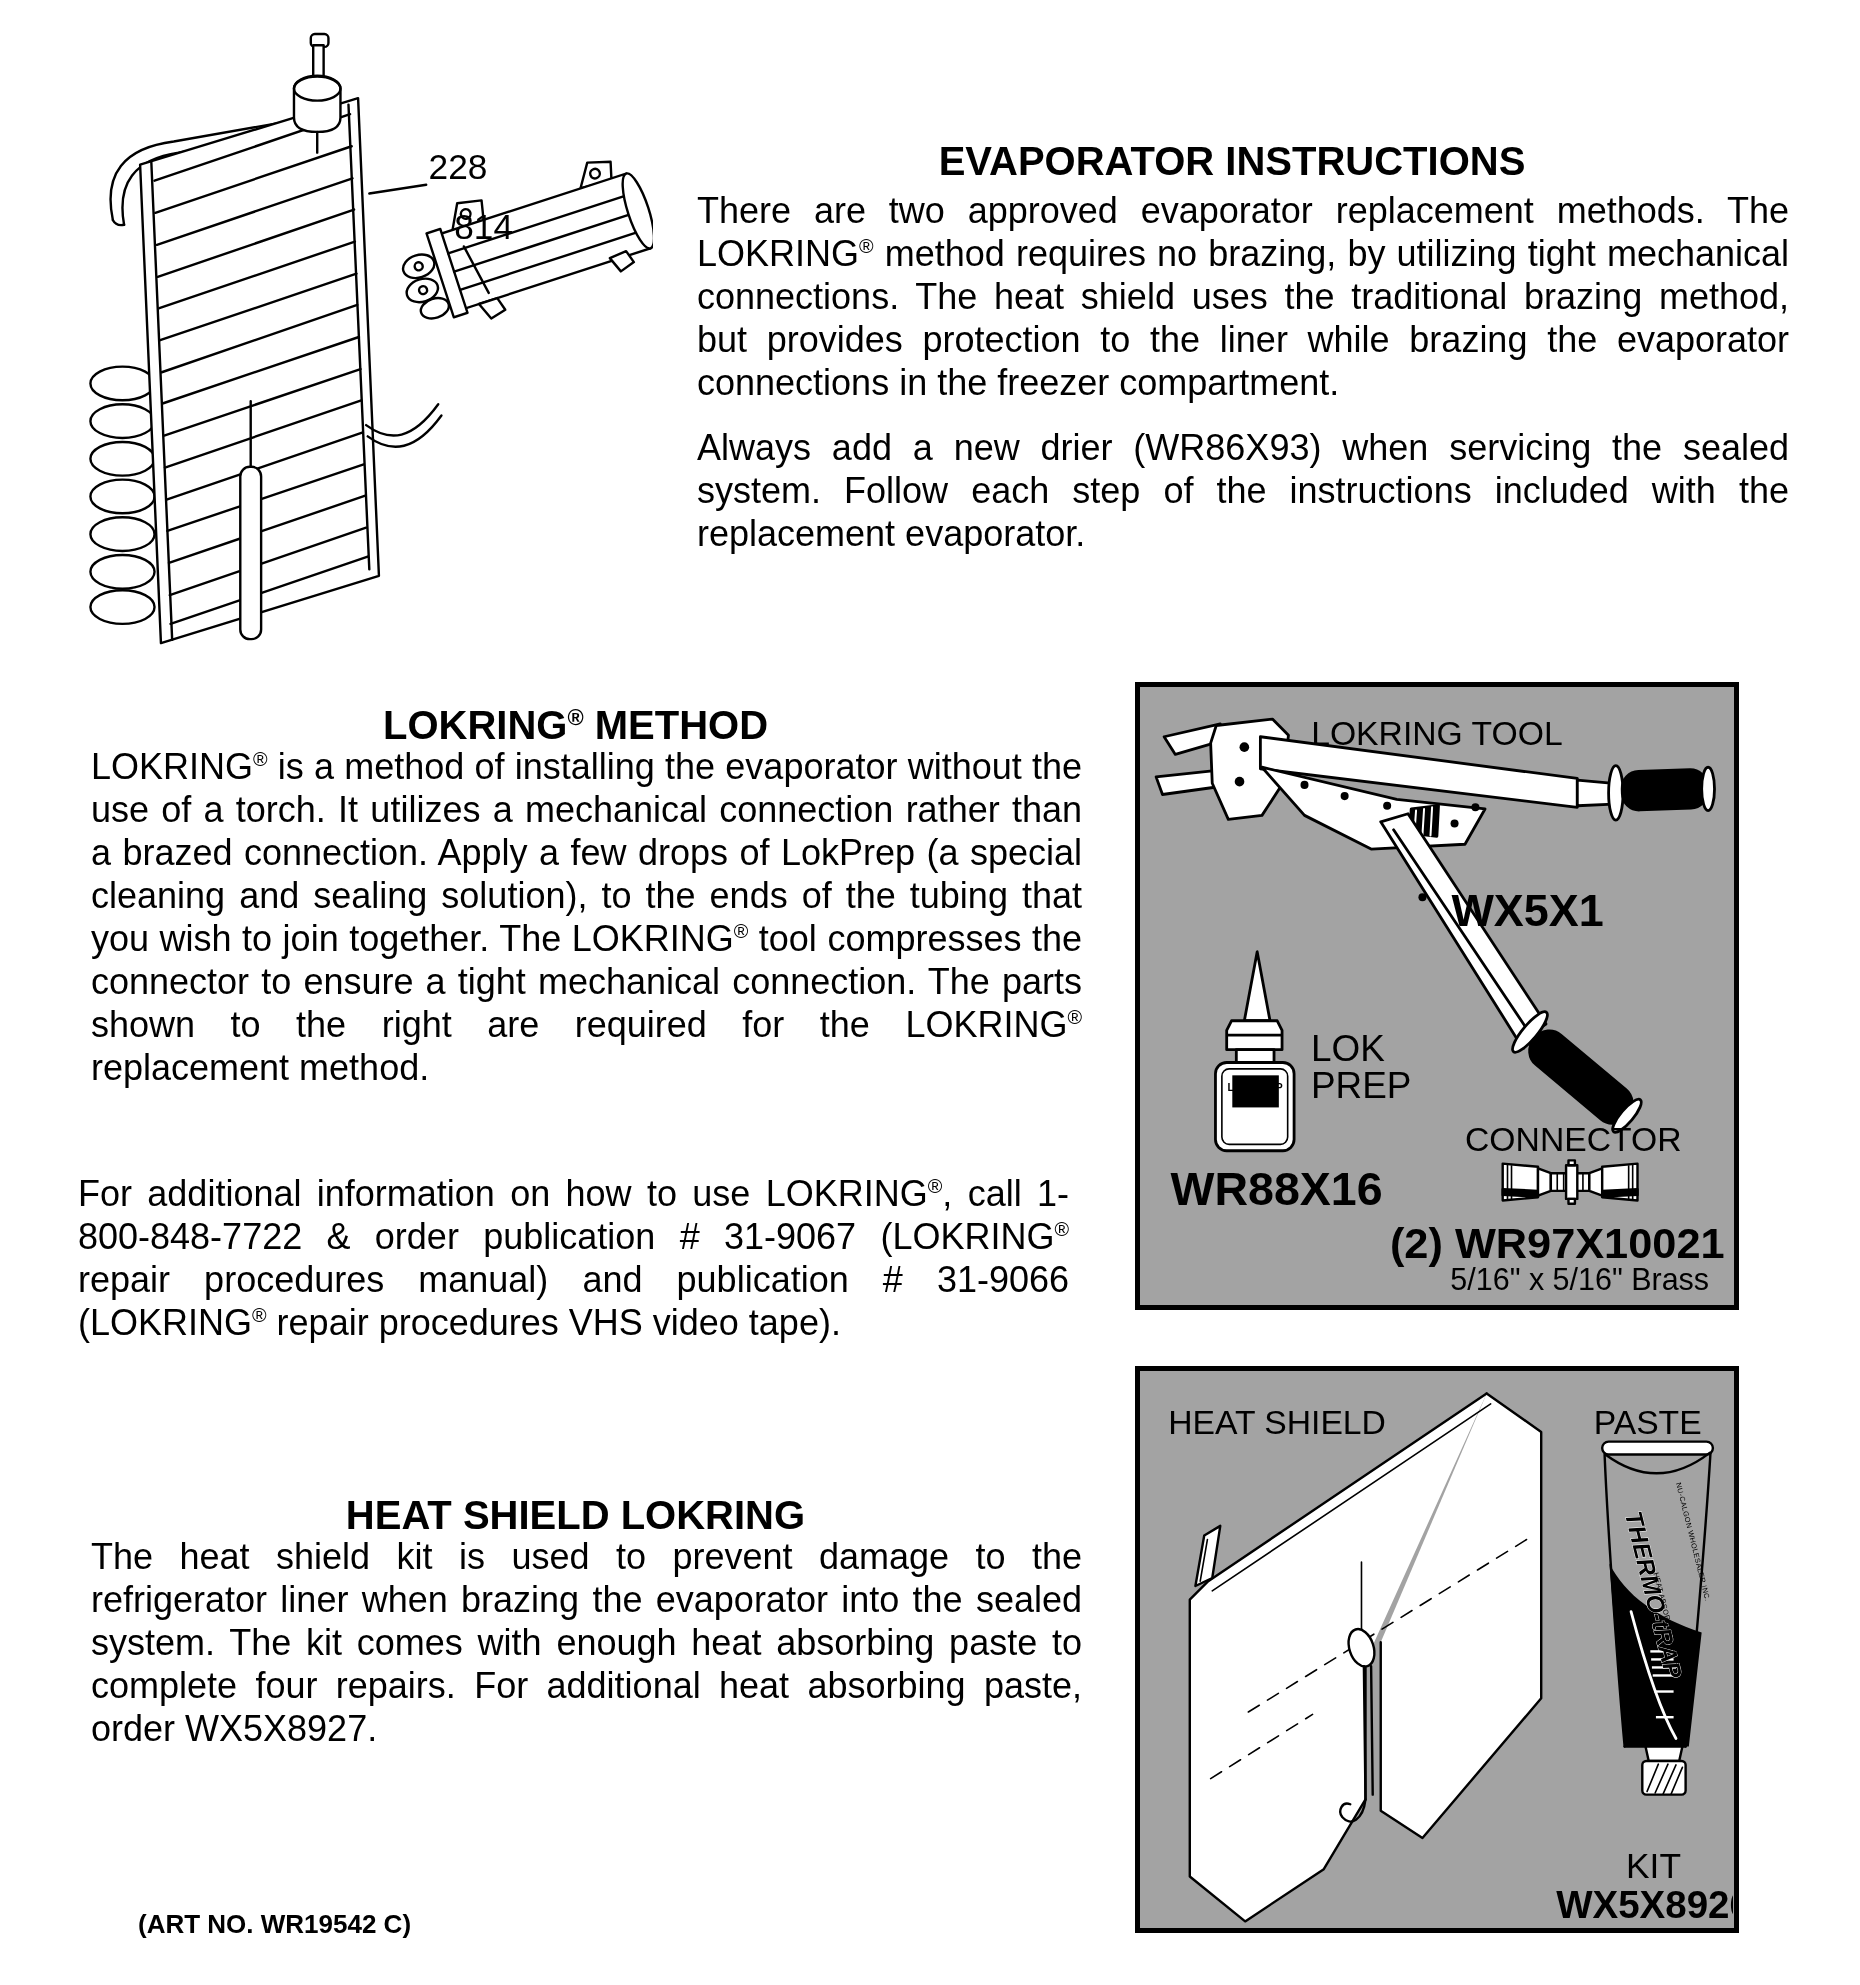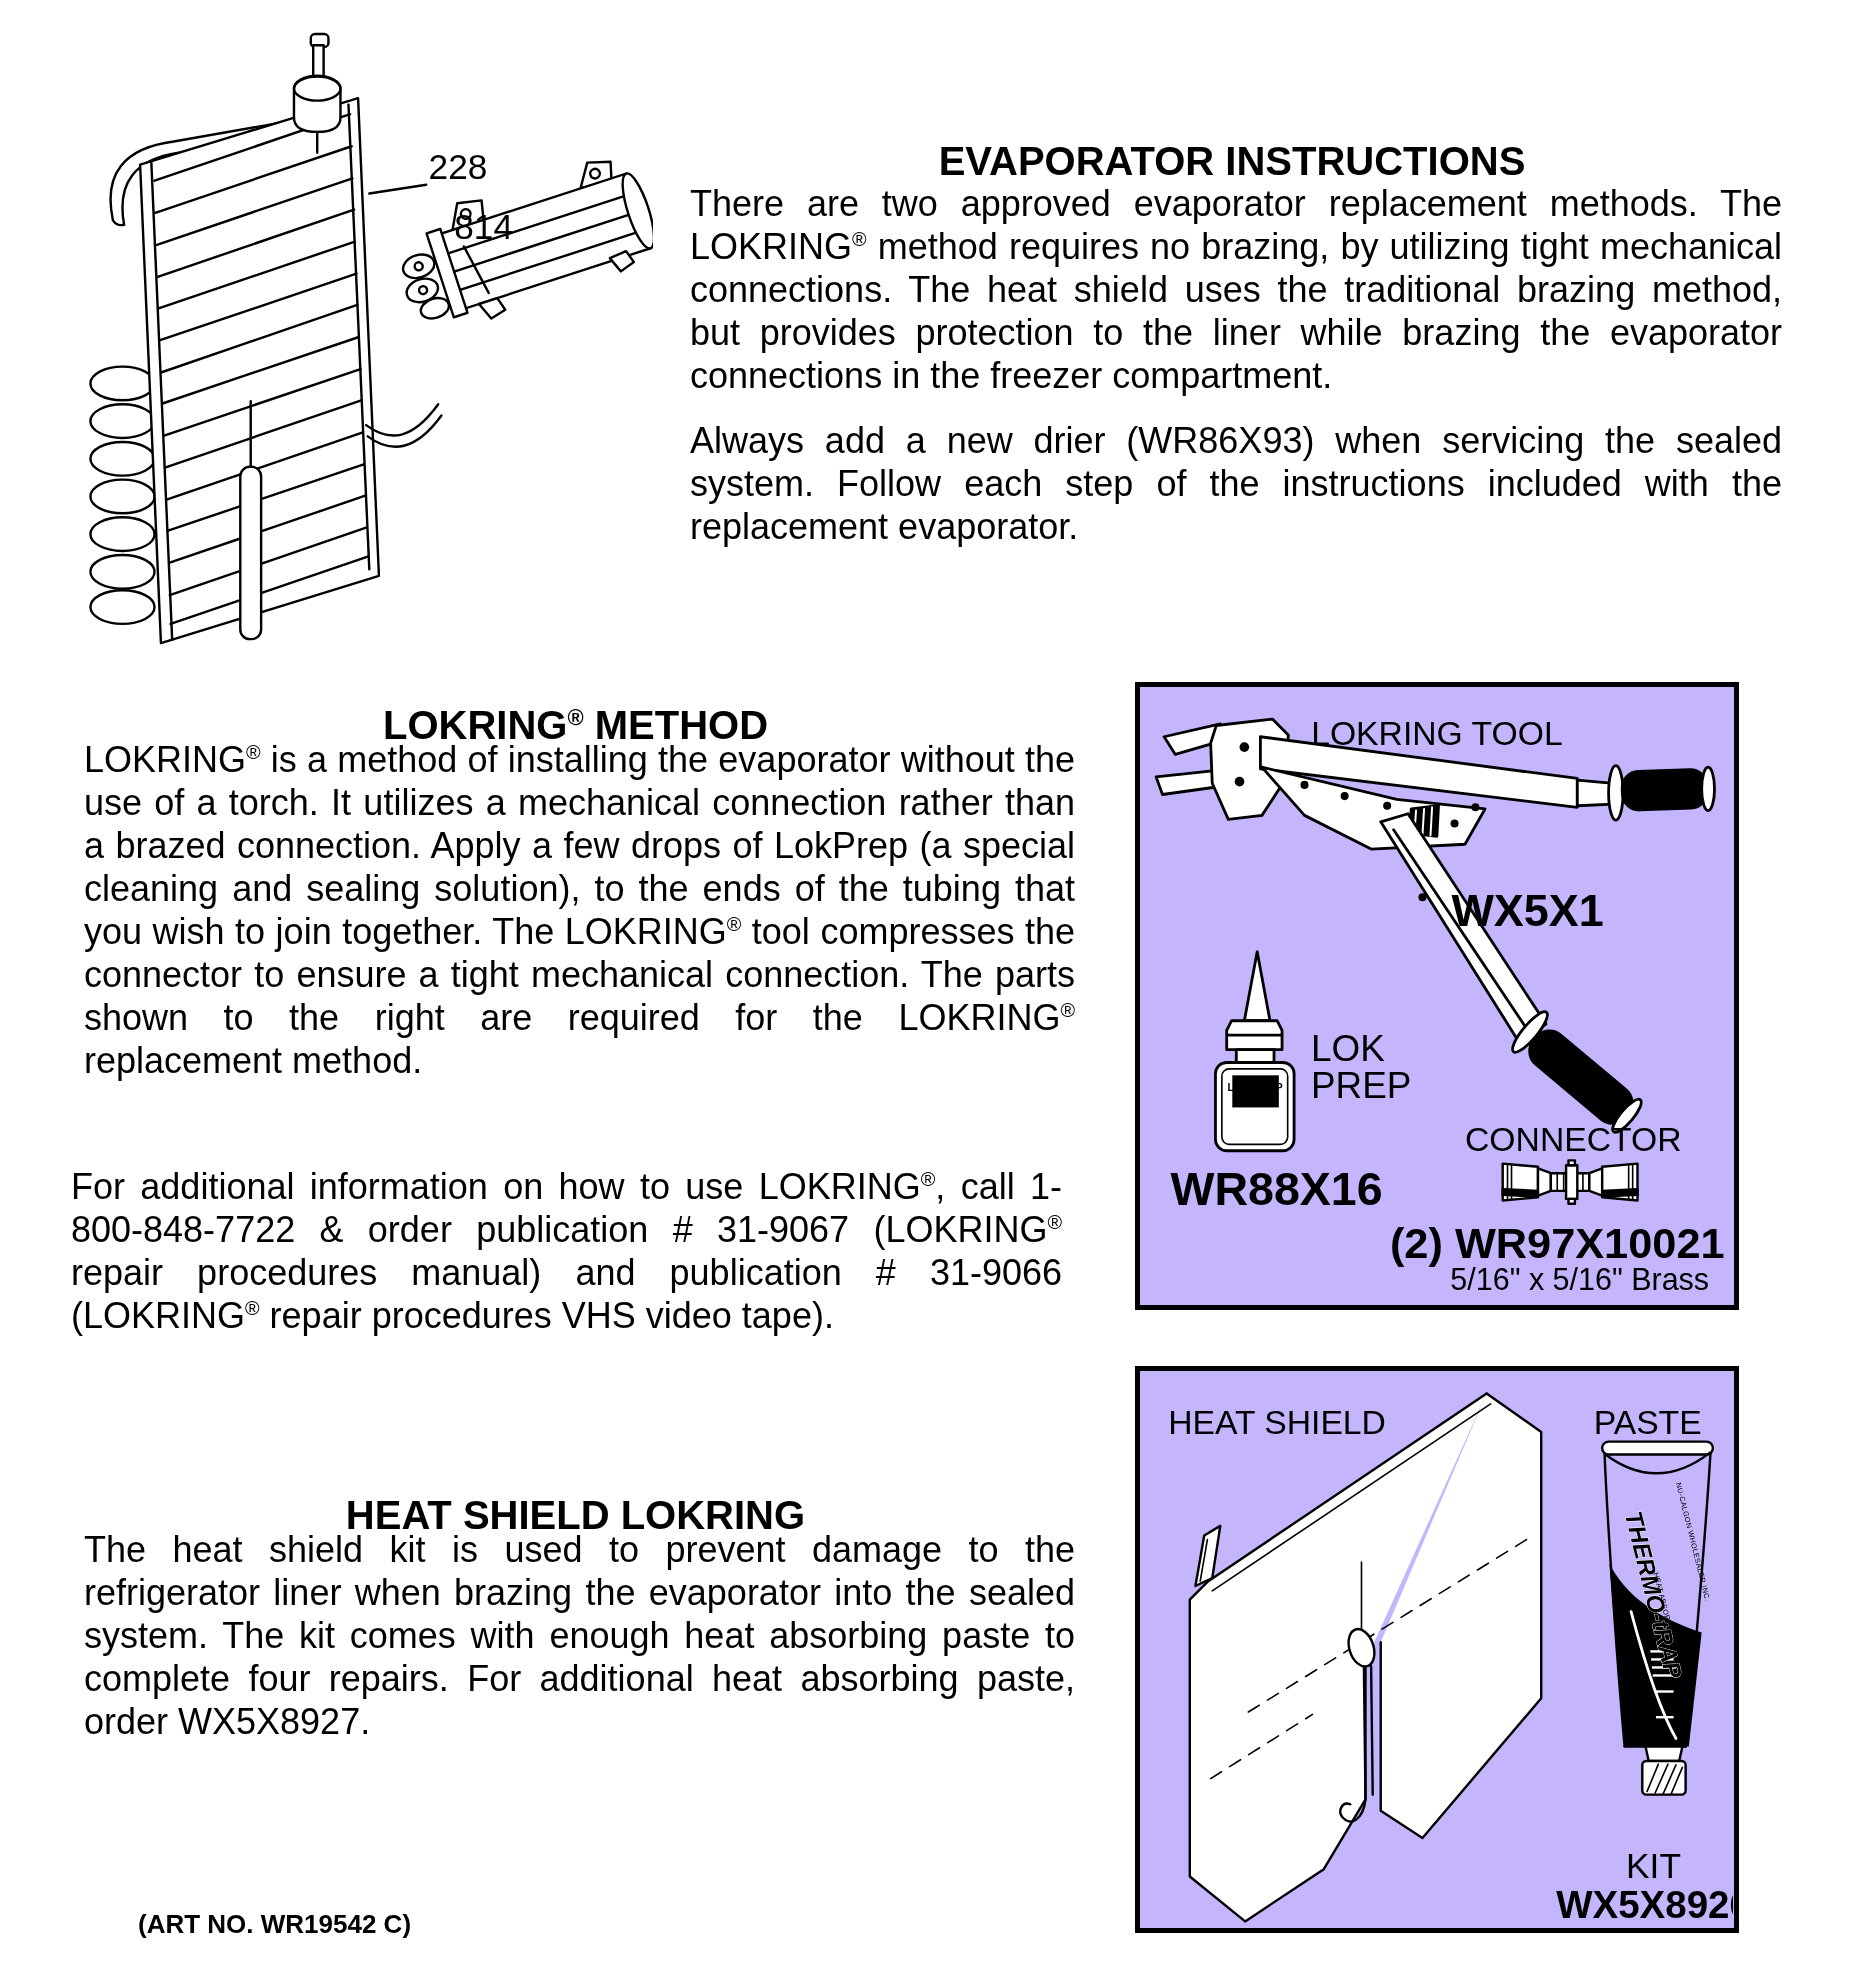--- a/index.html
+++ b/index.html
@@ -5,26 +5,26 @@
   html,body{margin:0;padding:0;background:#888;}
   .page{
     position:relative;width:1861px;height:1985px;background:#ffffff;
     font-family:"Liberation Sans",sans-serif;color:#000;overflow:hidden;
   }
   .abs{position:absolute;}
   .heading{
     font-weight:bold;font-size:40px;text-align:center;letter-spacing:0px;white-space:nowrap;margin-top:36px;
   }
   .body-text{
-    font-size:36px;line-height:43px;text-align:justify;margin:4px;
+    font-size:36px;line-height:43px;text-align:justify;margin:11px;
   }
   sup.reg{font-size:55%;vertical-align:super;line-height:0;}
   .footer-note{font-weight:bold;font-size:26px;white-space:nowrap;}
   .partbox{
-    position:absolute;border:5.6px solid #000;background:#c4b5fd;box-sizing:border-box;
+    position:absolute;border:5.6px solid #000;background:#a3a3a3;box-sizing:border-box;
   }
   svg{display:block;}
   svg text{font-family:"Liberation Sans",sans-serif;fill:#000;}
 </style>
 </head>
 <body>
 
 <div class="page">
 
   <svg class="abs" style="left:76px;top:24px;" width="577" height="638" viewBox="0 0 720 795">

